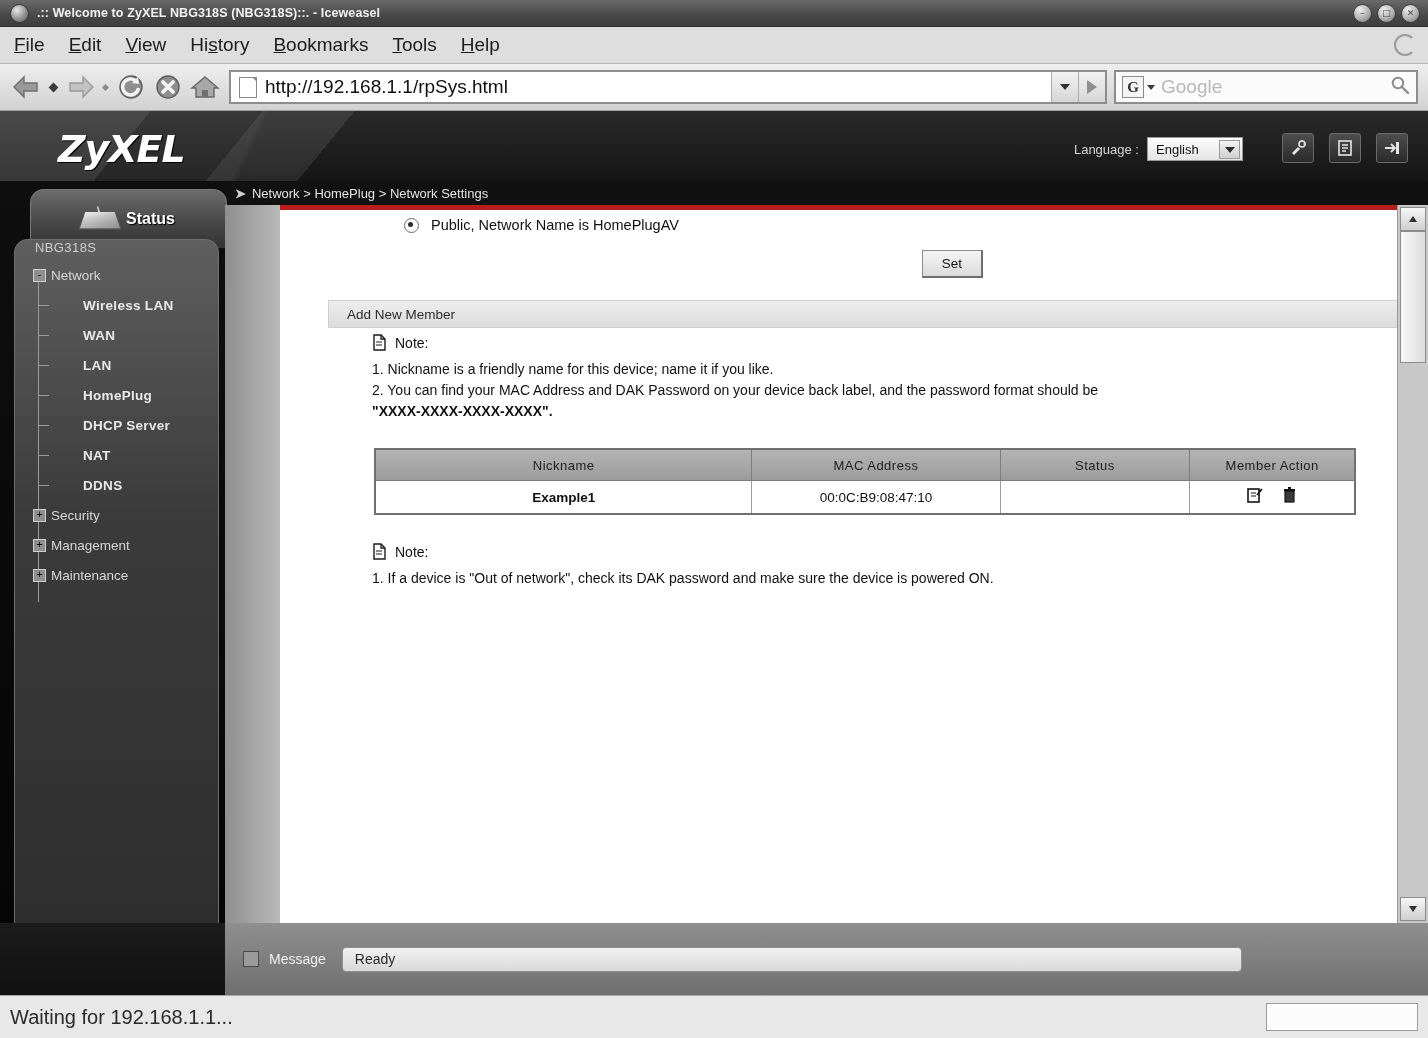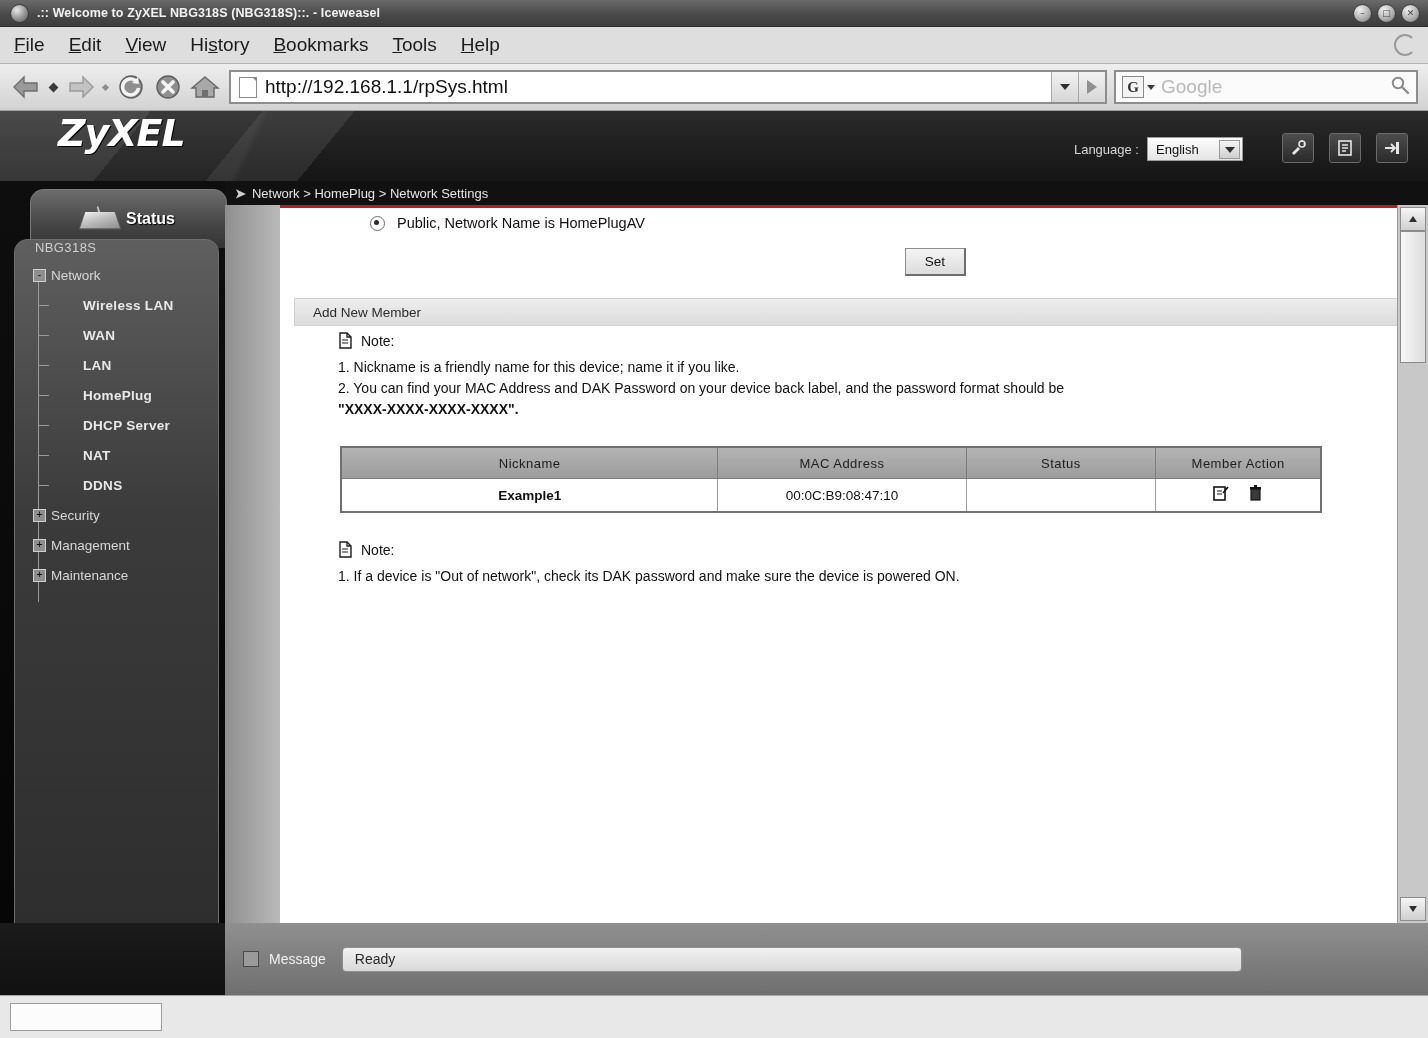--- a/index.html
+++ b/index.html
@@ -208,21 +208,21 @@
   .zy-header::before {
     content: "";
     position: absolute;
     left: -40px; top: -30px;
     width: 430px; height: 150px;
     background: linear-gradient(118deg, rgba(255,255,255,0.10) 0 38%, rgba(255,255,255,0.02) 38% 60%, rgba(255,255,255,0.09) 60% 78%, rgba(255,255,255,0) 78%);
     transform: skewX(-16deg);
   }
   .zy-logo {
     position: absolute;
-    left: 58px; top: 0;
+    left: 58px; top: 16px;
     color: #ffffff;
     font-size: 38px;
     font-weight: bold;
     font-style: italic;
     letter-spacing: -1px;
     font-family: "DejaVu Sans", sans-serif;
     text-shadow: 1px 1px 0 #000;
   }
   .lang-wrap {
     position: absolute;
@@ -391,21 +391,22 @@
     position: absolute;
     left: 225px; top: 94px; right: 0; bottom: 72px;
     background: #999999;
     overflow: hidden;
   }
   .content-inner {
     position: absolute;
     left: 55px; top: 0; right: 12px; top: 0;
     height: 100%;
     background: #ffffff;
-    border-top: 3px solid #b91c1c;
+    border-top: 5px solid #b91c1c;
+    padding-left: 34px;
   }
   .side-strip {
     position: absolute;
     left: 0; top: 0; width: 55px; bottom: 0;
     background: linear-gradient(90deg, #8f8f8f, #b9b9b9);
   }
   .scroll-col {
     position: absolute;
     right: 0; top: 0; width: 30px; bottom: 0;
     background: #c8c8c8;
@@ -885,16 +886,17 @@
     <div class="msgbar">
       <div class="msg-strip">
         <span class="msg-check"></span>
         <span class="msg-label">Message</span>
         <span class="msg-field">Ready</span>
       </div>
     </div>
   </div>
 
   <div class="statusbar">
+    <div class="status-text">Waiting for 192.168.1.1...</div>
     <div class="status-progress"></div>
   </div>
 
 </div>
 
 </body></html>

